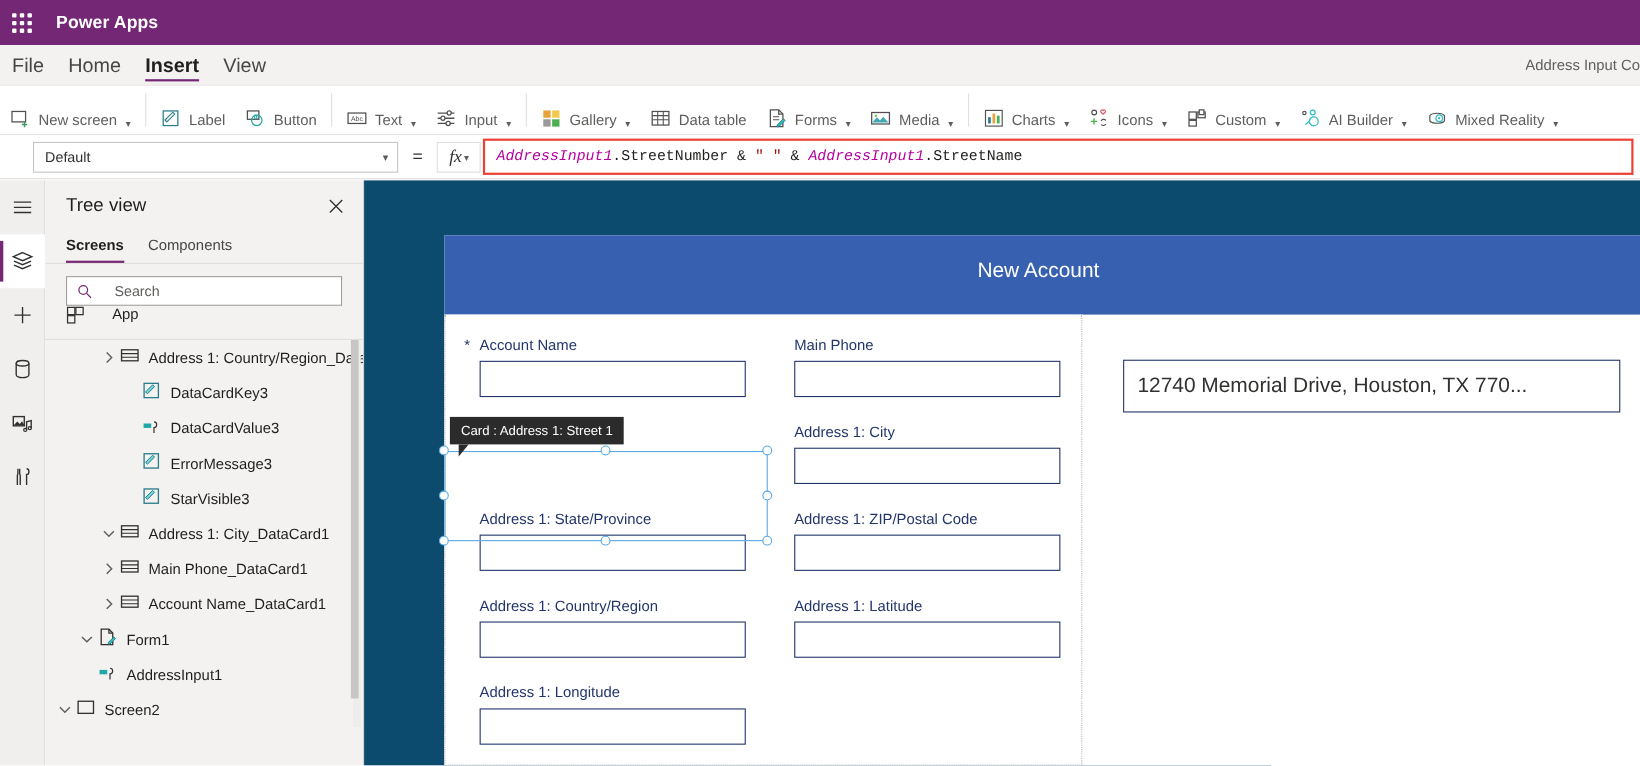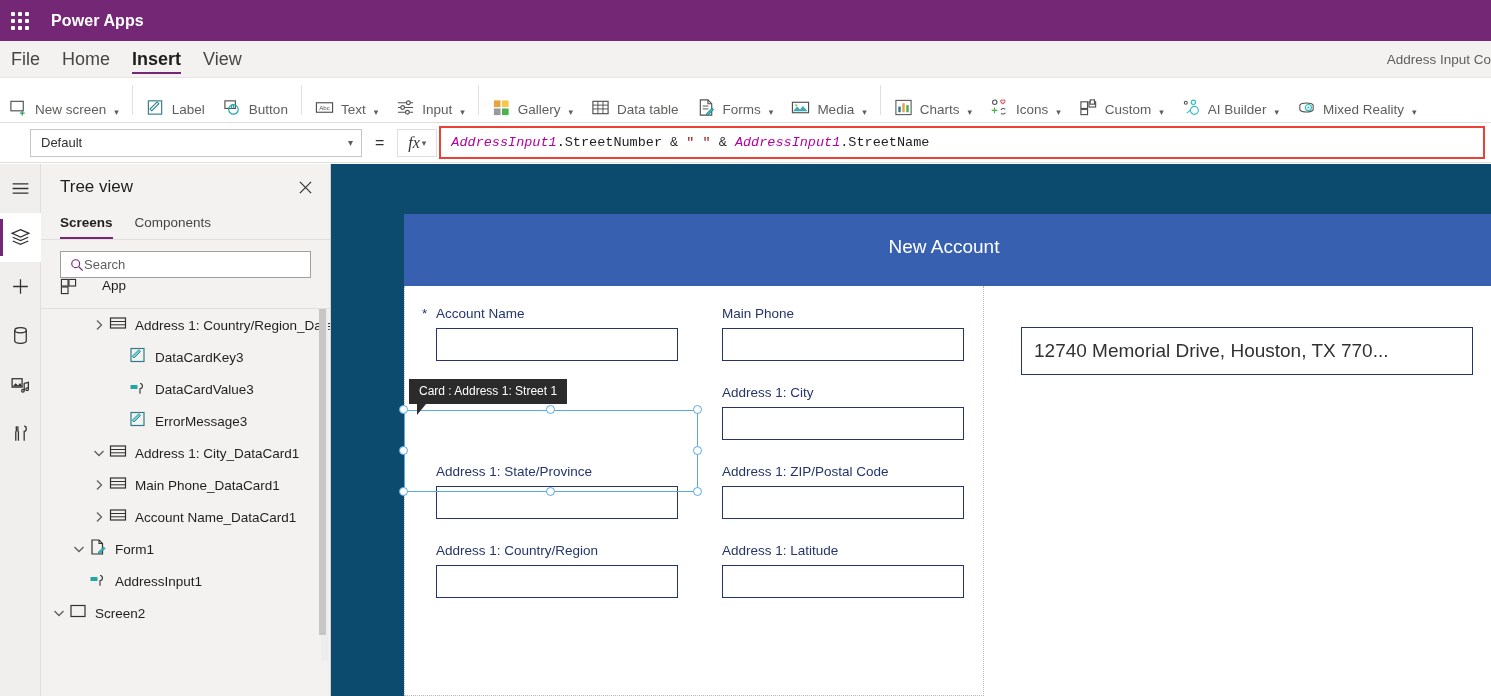--- a/index.html
+++ b/index.html
@@ -127,21 +127,21 @@
     position: relative; line-height: 26px;
   }
   .tab.active { color: #201f1e; font-weight: bold; }
   .tab.active::after {
     content: ""; position: absolute; left: 0; right: 0; bottom: 0;
     height: 2px; background: #742774;
   }
   .searchwrap { padding: 11px 19px 0 19px; }
   .searchbox {
     height: 27px; border: 1px solid #a19f9d; background: #ffffff;
-    display: flex; align-items: center; padding-left: 9px; gap: 0;
+    display: flex; align-items: center; padding-left: 9px; gap: 20px;
   }
   .searchbox input {
     border: 0; outline: 0; font-size: 13px; color: #323130; flex: 1;
     font-family: "Liberation Sans", sans-serif; background: transparent;
   }
   .searchbox input::placeholder { color: #605e5c; }
   .approw {
     display: flex; gap: 25px; height: 31px;
     padding-left: 19px; margin-top: 0; border-bottom: 1px solid #e1dfdd;
     cursor: pointer;
@@ -508,20 +508,28 @@
           <span class="tlbl">DataCardValue3</span>
         </div>
         <div class="tnode" style="padding-left: 70px;">
           <span class="chev"><svg width="16" height="16" viewBox="0 0 16 16"></svg></span>
           <span><svg class="ticon" viewBox="0 0 18 18">
               <rect x="2" y="2.5" width="13" height="13" fill="none" stroke="#2b7d8c" stroke-width="1.2"></rect>
               <path d="M5 12l6.5-6.5L9.8 3.8 3.3 10.3z" fill="#6fd6d6" stroke="#2b7d8c" stroke-width=".9"></path>
             </svg></span>
           <span class="tlbl">ErrorMessage3</span>
         </div>
+        <div class="tnode" style="padding-left: 70px;">
+          <span class="chev"><svg width="16" height="16" viewBox="0 0 16 16"></svg></span>
+          <span><svg class="ticon" viewBox="0 0 18 18">
+              <rect x="2" y="2.5" width="13" height="13" fill="none" stroke="#2b7d8c" stroke-width="1.2"></rect>
+              <path d="M5 12l6.5-6.5L9.8 3.8 3.3 10.3z" fill="#6fd6d6" stroke="#2b7d8c" stroke-width=".9"></path>
+            </svg></span>
+          <span class="tlbl">StarVisible3</span>
+        </div>
         <div class="tnode" style="padding-left: 50px;">
           <span class="chev"><svg width="16" height="16" viewBox="0 0 16 16">
               <path d="M3.5 6l4.5 4.5L12.5 6" fill="none" stroke="#605e5c" stroke-width="1.3"></path>
             </svg></span>
           <span><svg class="ticon" viewBox="0 0 18 18">
               <rect x="1.5" y="4" width="15" height="10" fill="none" stroke="#323130" stroke-width="1.2"></rect>
               <path d="M1.5 7.5h15M1.5 10.8h15" stroke="#323130" stroke-width="1"></path>
             </svg></span>
           <span class="tlbl">Address 1: City_DataCard1</span>
         </div>
@@ -607,20 +615,24 @@
           <div class="fld" style="left: 317px; top: 178px;">
             <span class="lab">Address 1: ZIP/Postal Code</span>
             <div class="inp"></div>
           </div>
           <div class="fld" style="left: 31px; top: 257px;">
             <span class="lab">Address 1: Country/Region</span>
             <div class="inp"></div>
           </div>
           <div class="fld" style="left: 317px; top: 257px;">
             <span class="lab">Address 1: Latitude</span>
+            <div class="inp"></div>
+          </div>
+          <div class="fld" style="left: 31px; top: 336px;">
+            <span class="lab">Address 1: Longitude</span>
             <div class="inp"></div>
           </div>
         </div>
 
       <div class="selbox" style="left:0px; top:196px; width:294px; height:82px;"></div>
       <div class="handle" style="left:-5px; top:191px;"></div>
       <div class="handle" style="left:142px; top:191px;"></div>
       <div class="handle" style="left:289px; top:191px;"></div>
       <div class="handle" style="left:-5px; top:232px;"></div>
       <div class="handle" style="left:289px; top:232px;"></div>

